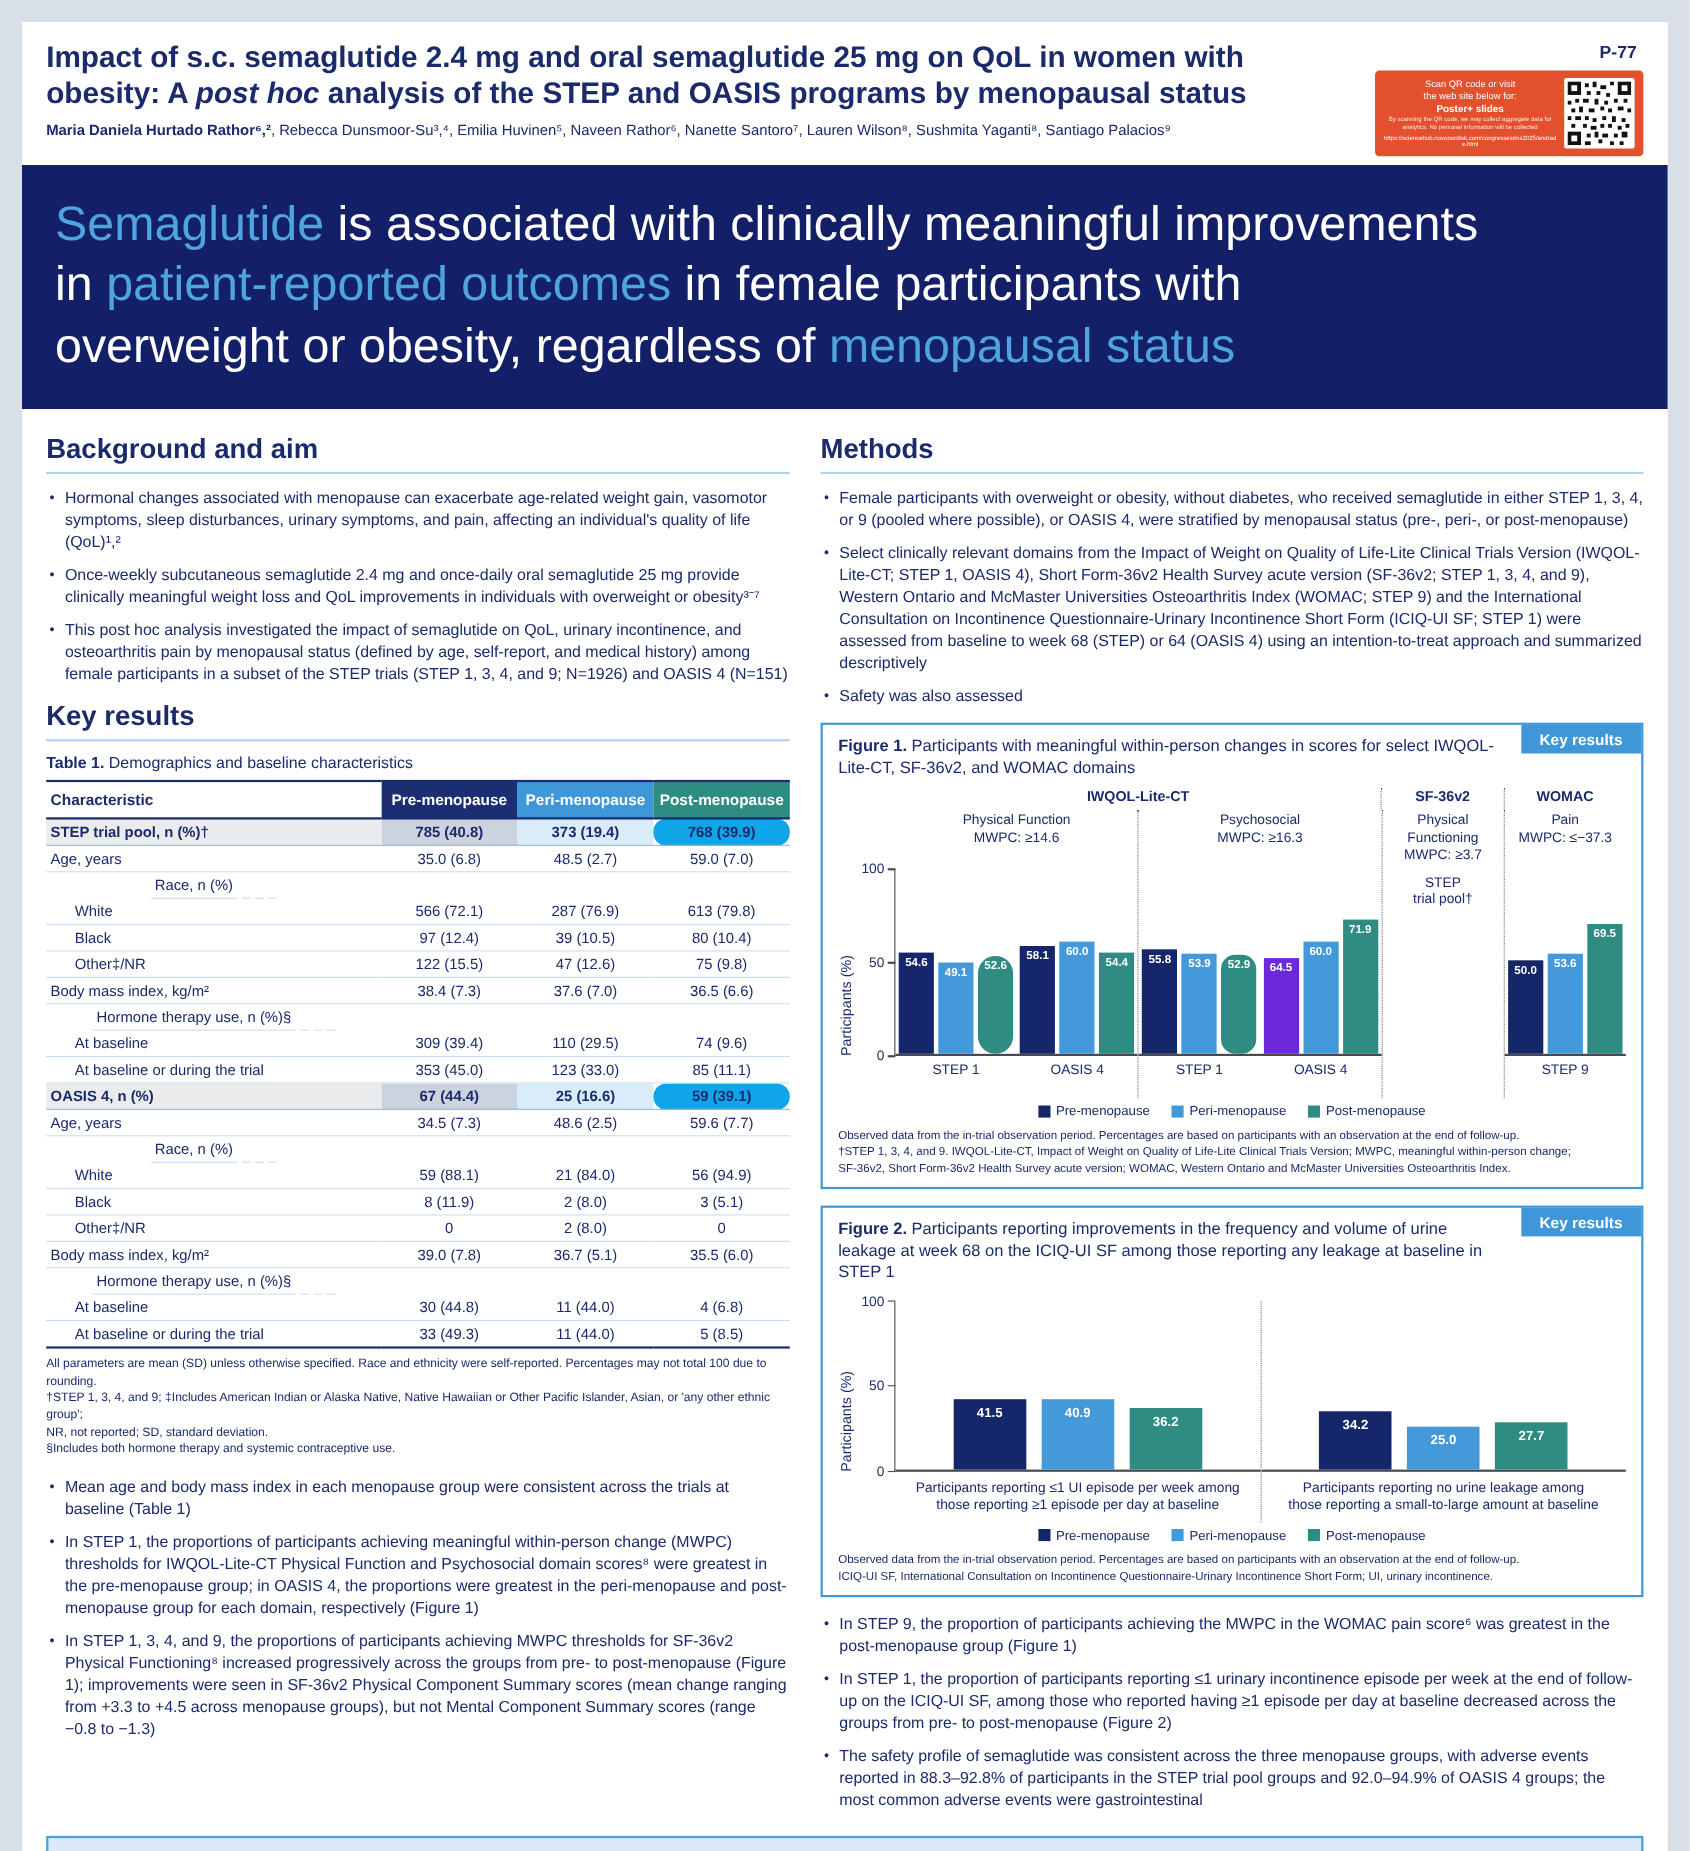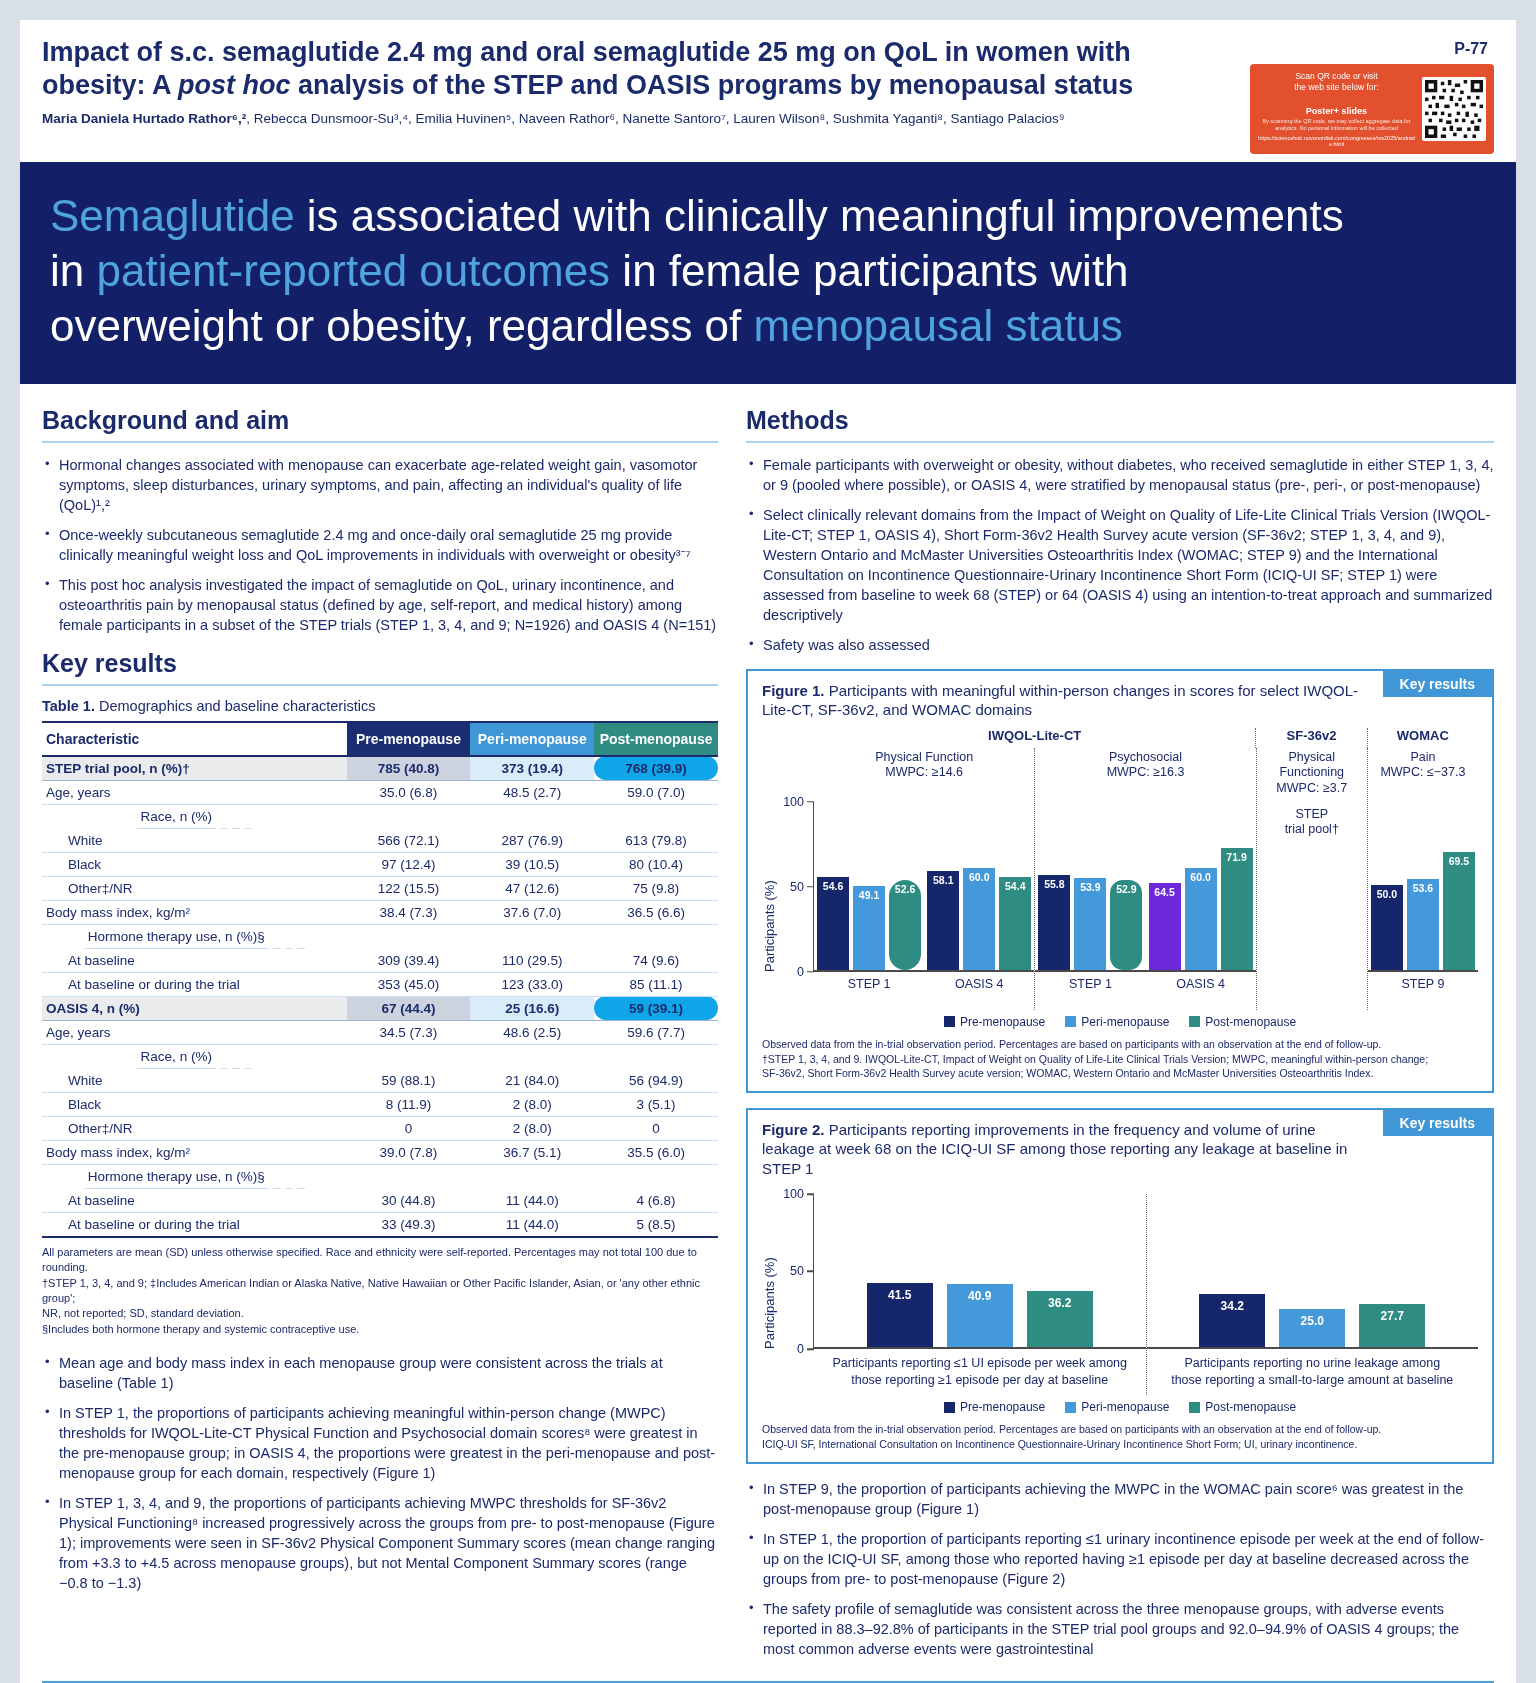--- a/index.html
+++ b/index.html
@@ -17,21 +17,21 @@
   .hdr { display:flex; justify-content:space-between; padding:16px 22px 8px 22px; background:#fff; }
   .hdr-left { max-width:1180px; }
   .title { font-size:27px; line-height:1.22; font-weight:bold; color:#1b2a6b; }
   .title em { font-style:italic; }
   .authors { font-size:13.5px; margin-top:9px; color:#1b2a6b; }
   .hdr-right { display:flex; flex-direction:column; align-items:flex-end; }
   .pcode { font-size:16px; font-weight:bold; color:#1b2a6b; margin:4px 6px 6px 0; }
   .qrbox { width:244px; background:#e2502d; border-radius:4px; display:flex; padding:7px 8px; gap:7px; }
   .qrtext { flex:1; color:#fff; text-align:center; display:flex; flex-direction:column; justify-content:space-between; }
   .qr1 { font-size:8.5px; line-height:1.25; }
-  .qr2 { font-size:9px; font-weight:bold; margin-top:14px; }
+  .qr2 { font-size:9px; font-weight:bold; margin-top:1px; }
   .qr3 { font-size:5.5px; line-height:1.3; margin-top:2px; opacity:.85; }
   .qr4 { font-size:5.5px; margin-top:2px; word-break:break-all; }
   .qrimg { width:64px; height:64px; background:#fff; border-radius:2px; padding:3px; align-self:center; }
   .qrimg svg { width:100%; height:100%; display:block; }
 
   
   .banner { background:#131f66; padding:26px 30px 30px 30px; }
   .banner-text { font-size:44px; line-height:1.26; color:#ffffff; white-space:pre-wrap; font-weight:400; }
   .banner-text .accent { color:#4fa3de; }
 

